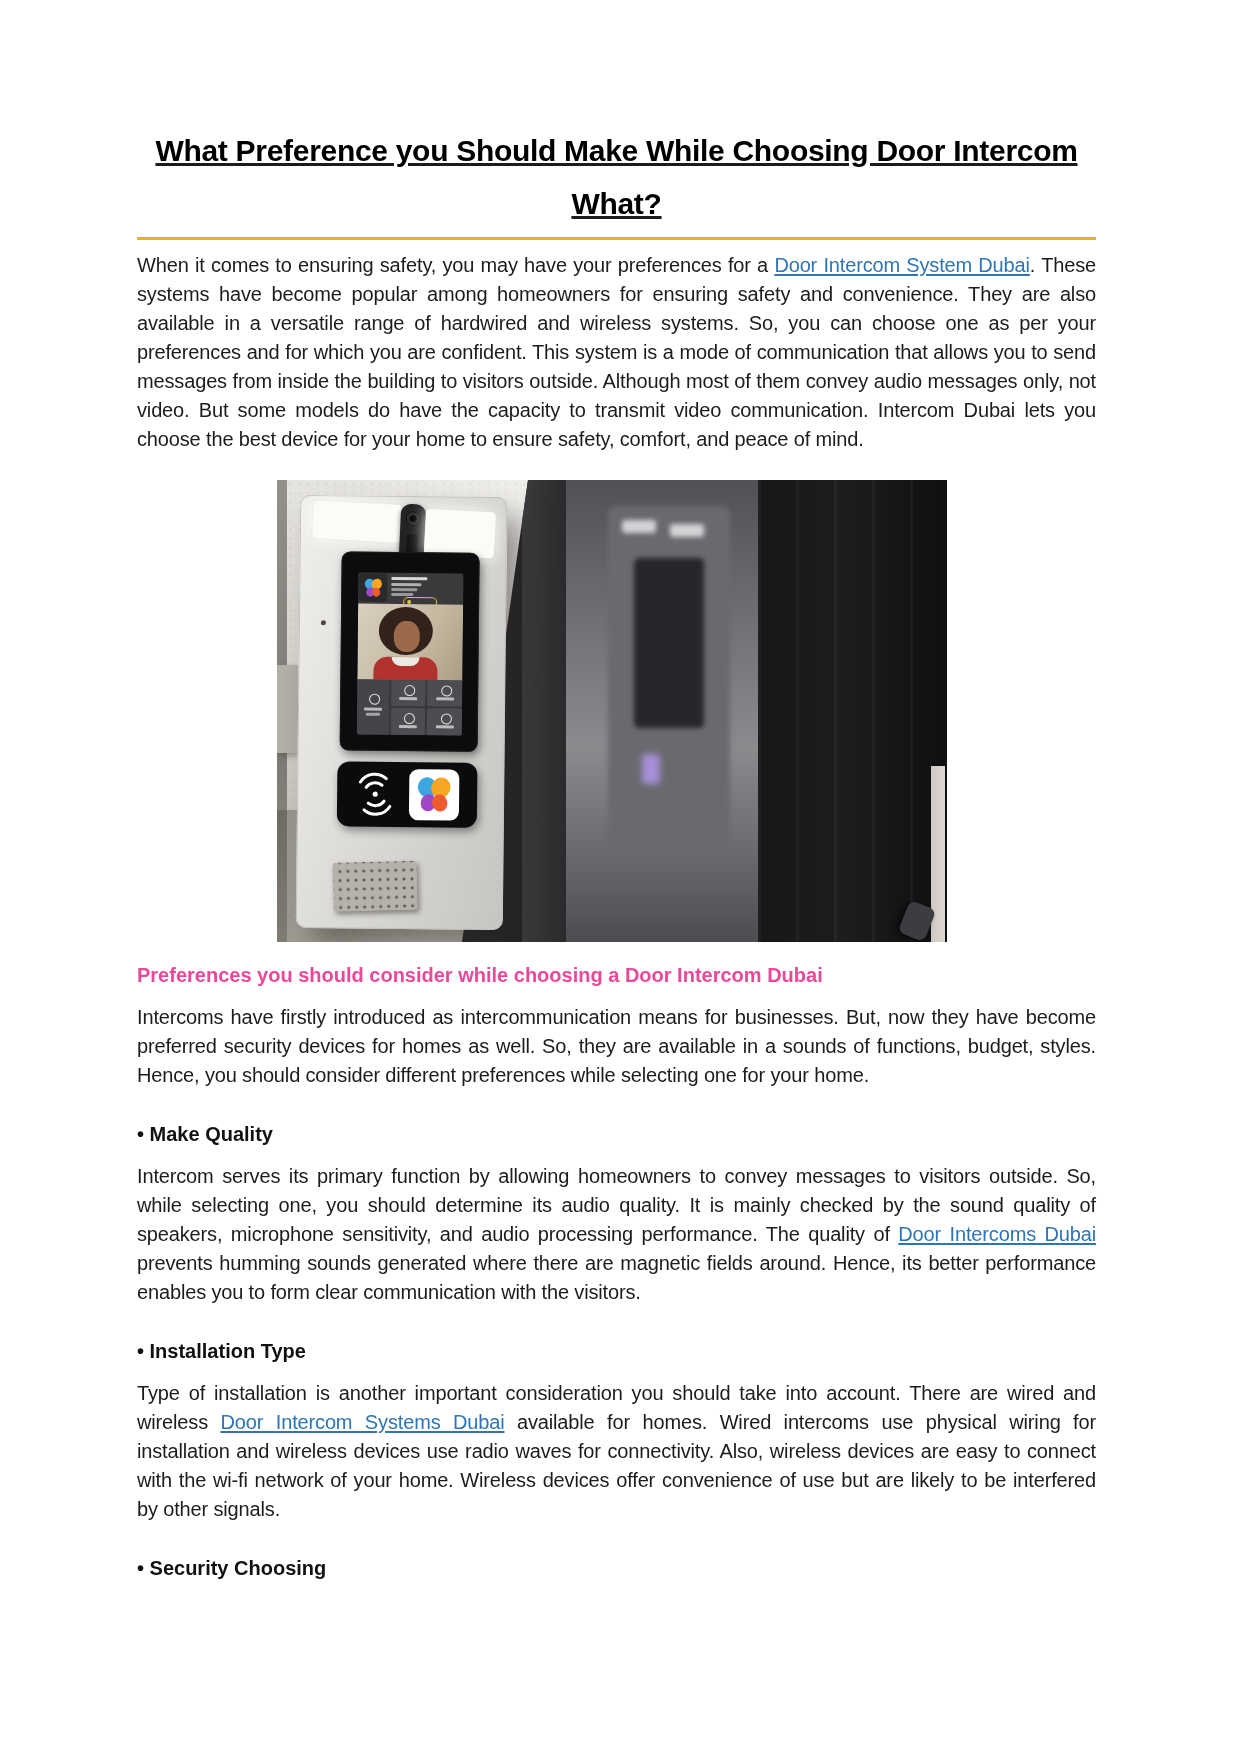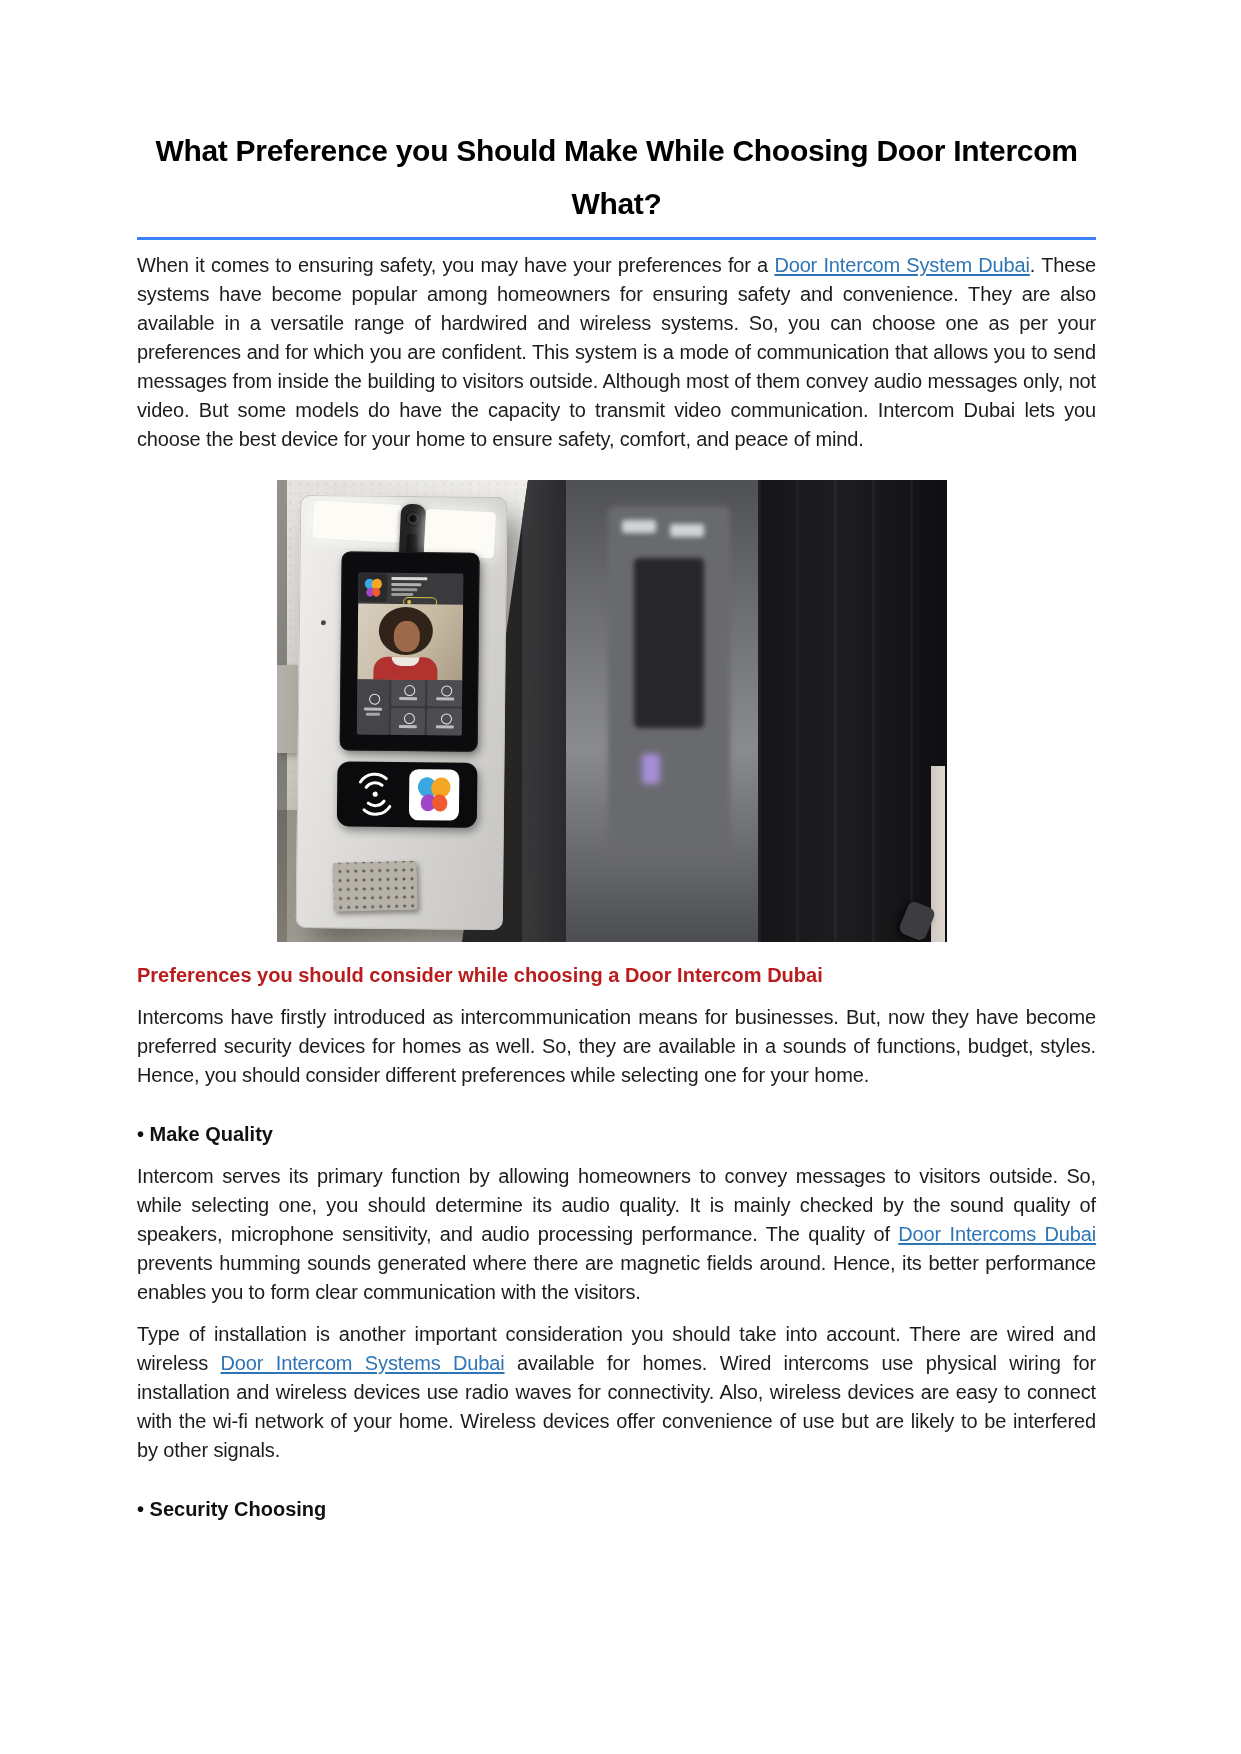--- a/index.html
+++ b/index.html
@@ -2,28 +2,28 @@
 <html style="--link-color: #2E75B6;"><head>
 <meta charset="utf-8">
 <style>
   html,body{margin:0;padding:0;background:#ffffff;}
   body{width:1241px;height:1754px;overflow:hidden;
        font-family:"Liberation Sans",sans-serif;color:#1c1c1c;}
   .page{position:relative;width:1241px;height:1754px;background:#fff;}
   .content{margin-left:137px;width:959px;}
 
   
-  .doc-head{border-bottom:3px solid #3b82f6;padding-bottom:7px;margin-top:124px;}
+  .doc-head{border-bottom:3px solid #eab308;padding-bottom:7px;margin-top:124px;text-decoration:underline;}
   h1{margin:0;font-size:30px;line-height:53px;font-weight:700;color:#000;
      text-align:center;letter-spacing:-0.3px;}
   h1 .tline{white-space:nowrap;}
   p.body{margin:13px 0 0;font-size:20px;line-height:29px;text-align:justify;
          letter-spacing:-0.15px;}
   p.intro{margin-top:11px;}
-  h2.sec{margin:19px 0 0;font-size:20px;line-height:29px;font-weight:700;color:#b91c1c;}
+  h2.sec{margin:19px 0 0;font-size:20px;line-height:29px;font-weight:700;color:#ec4899;}
   h3.bullet{margin:30px 0 0;font-size:20px;line-height:29px;font-weight:700;color:#111;}
   a.doc-link{color:var(--link-color,#2E75B6);
              text-underline-offset:2px;cursor:pointer;}
 
   
   figure.photo{position:relative;margin:26px 0 0 140px;width:670px;height:462px;
                overflow:hidden;padding:0;}
   .photo *{position:absolute;}
 
   .wall{inset:0;
@@ -237,19 +237,20 @@
     </figure>
 
     <h2 class="sec">Preferences you should consider while choosing a Door Intercom Dubai</h2>
 
     <p class="body">Intercoms have firstly introduced as intercommunication means for businesses. But, now they have become preferred security devices for homes as well. So, they are available in a sounds of functions, budget, styles. Hence, you should consider different preferences while selecting one for your home.</p>
 
     <h3 class="bullet">• Make Quality</h3>
 
     <p class="body">Intercom serves its primary function by allowing homeowners to convey messages to visitors outside. So, while selecting one, you should determine its audio quality. It is mainly checked by the sound quality of speakers, microphone sensitivity, and audio processing performance. The quality of <a class="doc-link" href="#">Door Intercoms Dubai</a> prevents humming sounds generated where there are magnetic fields around. Hence, its better performance enables you to form clear communication with the visitors.</p>
 
+    <h3 class="bullet">• Installation Type</h3>
 
     <p class="body">Type of installation is another important consideration you should take into account. There are wired and wireless <a class="doc-link" href="#">Door Intercom Systems Dubai</a> available for homes. Wired intercoms use physical wiring for installation and wireless devices use radio waves for connectivity. Also, wireless devices are easy to connect with the wi-fi network of your home. Wireless devices offer convenience of use but are likely to be interfered by other signals.</p>
 
     <h3 class="bullet">• Security Choosing</h3>
 
   </div>
 </div>
 
 </body></html>

